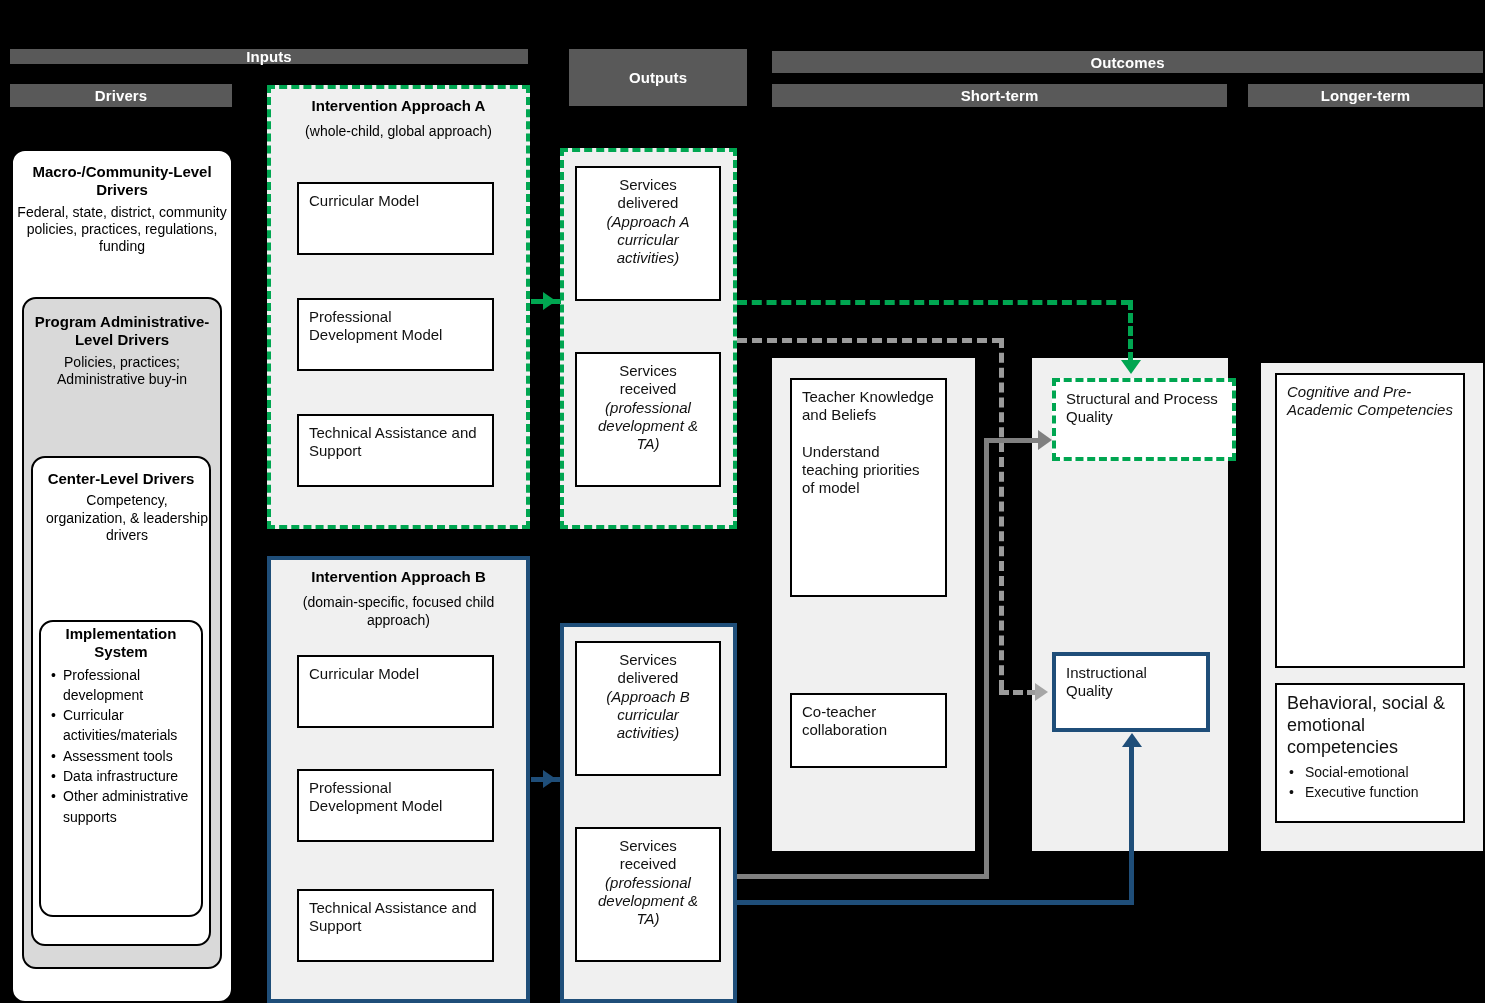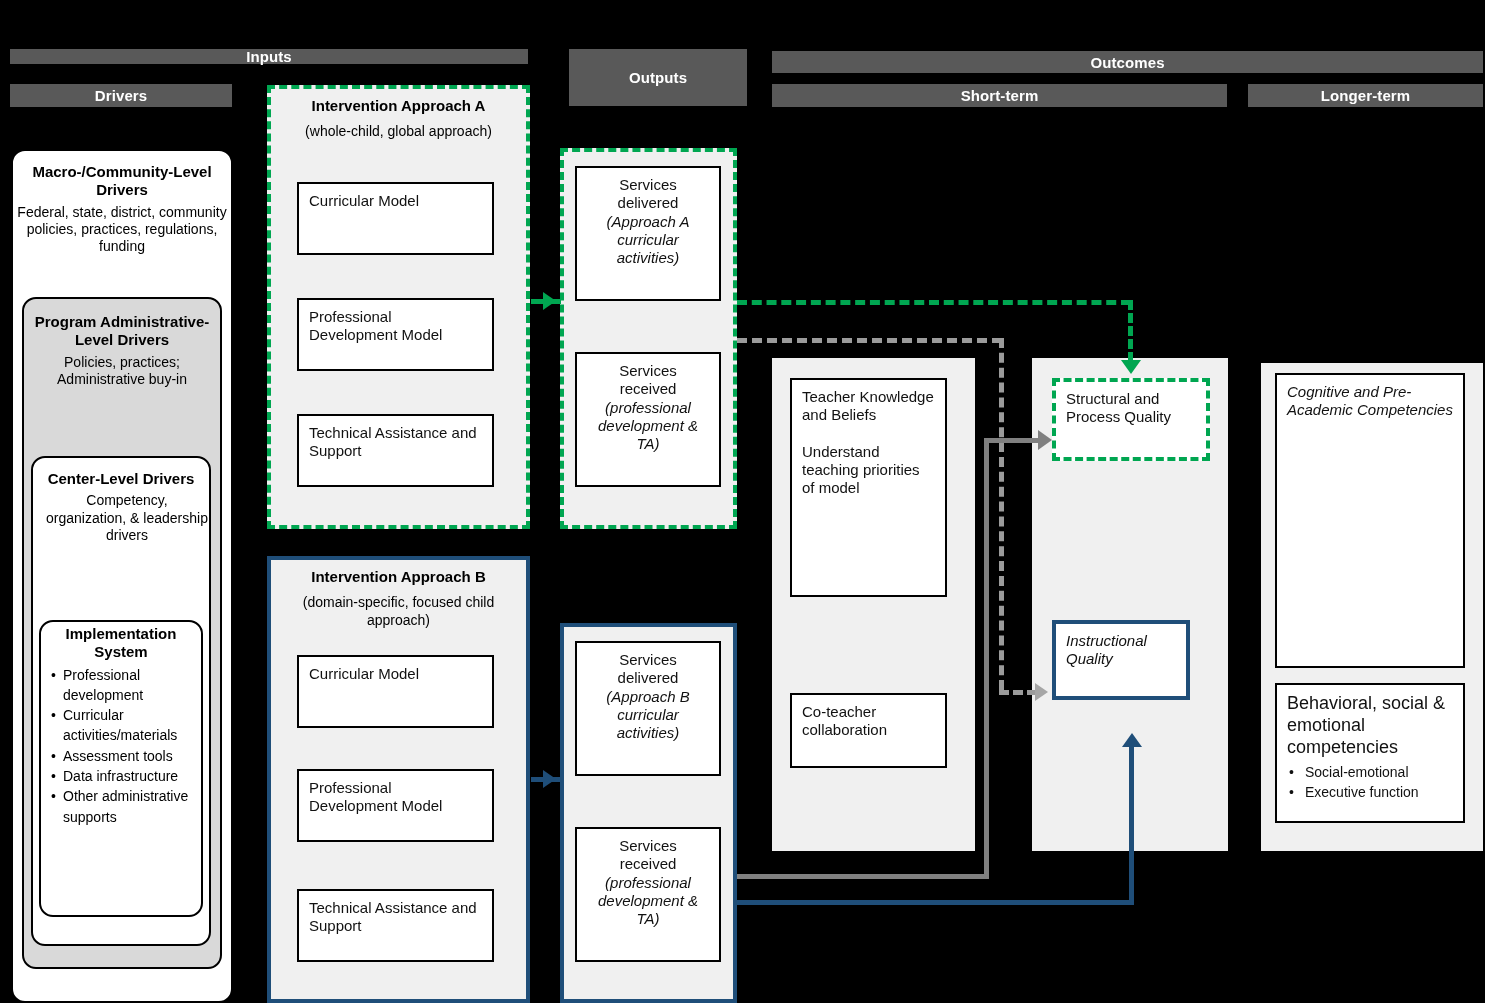--- a/index.html
+++ b/index.html
@@ -160,24 +160,24 @@
   <div class="panel plain" style="left:772px;top:358px;width:203px;height:493px;"></div>
   <div class="wbox" style="left:790px;top:378px;width:157px;height:219px;">
     <div>Teacher Knowledge and Beliefs</div>
     <div style="margin-top:18px;">Understand teaching priorities of model</div>
   </div>
   <div class="wbox" style="left:790px;top:693px;width:157px;height:75px;">
     <span>Co-teacher collaboration</span>
   </div>
 
   <div class="panel plain" style="left:1032px;top:358px;width:196px;height:493px;"></div>
-  <div class="wbox greendash" style="left:1052px;top:378px;width:158px;height:83px;">
+  <div class="wbox greendash" style="left:1052px;top:378px;width:184px;height:83px;">
     <span>Structural and Process Quality</span>
   </div>
-  <div class="wbox bluesolid" style="left:1052px;top:620px;width:138px;height:80px;font-style:italic;">
+  <div class="wbox bluesolid" style="left:1052px;top:652px;width:158px;height:80px;">
     <span>Instructional Quality</span>
   </div>
 
   <div class="panel plain" style="left:1261px;top:363px;width:222px;height:488px;"></div>
   <div class="wbox" style="left:1275px;top:373px;width:190px;height:295px;">
     <div class="it" style="font-size:15px;line-height:1.22;">Cognitive and  Pre-Academic Competencies</div>
   </div>
   <div class="wbox" style="left:1275px;top:683px;width:190px;height:140px;">
     <div style="font-size:18px;line-height:1.22;">Behavioral, social &amp; emotional competencies</div>
     <ul class="lst wide" style="margin-top:3px;">

